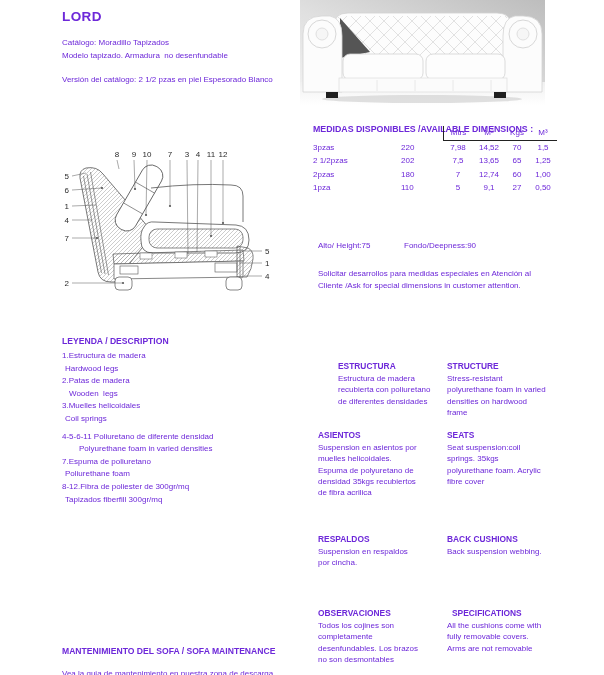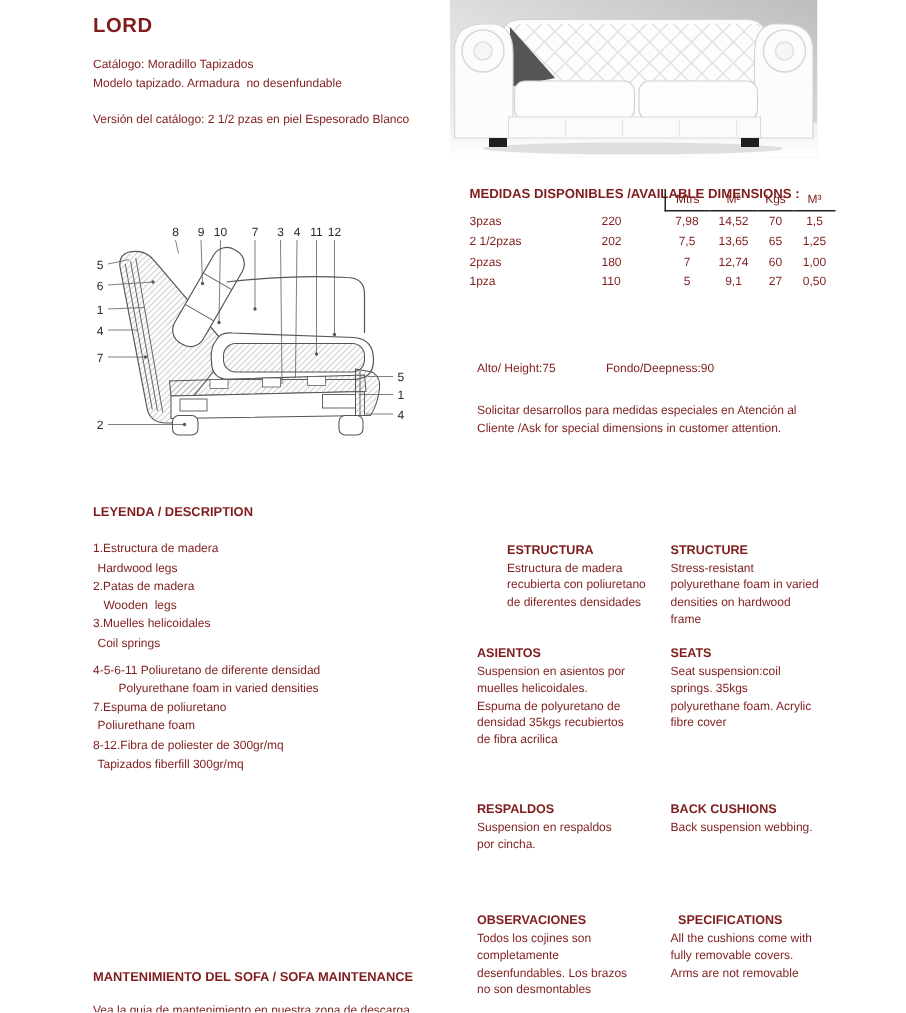--- a/index.html
+++ b/index.html
@@ -1,18 +1,18 @@
 <!DOCTYPE html>
 <html><head>
 <meta charset="utf-8">
 <style>
   html,body{margin:0;padding:0;background:#fff;}
   #page{
     position:relative;width:604px;height:675px;background:#ffffff;
-    overflow:hidden;font-family:"Liberation Sans",sans-serif;color:#7f1d1d;
+    overflow:hidden;font-family:"Liberation Sans",sans-serif;color:#6d28d9;
   }
   .abs{position:absolute;}
   .pre{white-space:pre;}
   .title{font-size:13.5px;font-weight:bold;letter-spacing:.4px;}
   .body-text{font-size:8px;line-height:11.5px;}
   .bold{font-weight:bold;text-align:right;}
 
   
   .tbl-title{font-size:8.8px;font-weight:bold;}
   .dim-grid{
@@ -233,21 +233,21 @@
     <div class="c">27</div>
     <div class="c">0,50</div>
   </div>
 
   <div class="abs body-text" style="left:318px;top:240px;">Alto/ Height:75</div>
   <div class="abs body-text" style="left:404px;top:240px;">Fondo/Deepness:90</div>
 
   <div class="abs body-text" style="left:318px;top:268px;width:232px;">Solicitar desarrollos para medidas especiales en Atención al Cliente /Ask for special dimensions in customer attention.</div>
 
   <div class="abs legend-title" style="left:62px;top:336px;">LEYENDA / DESCRIPTION</div>
-  <div class="abs" style="left:62px;top:360px;width:240px;">
+  <div class="abs" style="left:62px;top:350px;width:240px;">
     <div class="legend-line">1.Estructura de madera</div>
     <div class="legend-line ind1">Hardwood legs</div>
     <div class="legend-line">2.Patas de madera</div>
     <div class="legend-line ind2">Wooden  legs</div>
     <div class="legend-line">3.Muelles helicoidales</div>
     <div class="legend-line ind1">Coil springs</div>
     <div class="legend-line gap-top">4-5-6-11 Poliuretano de diferente densidad</div>
     <div class="legend-line ind3">Polyurethane foam in varied densities</div>
     <div class="legend-line">7.Espuma de poliuretano</div>
     <div class="legend-line ind1">Poliurethane foam</div>

